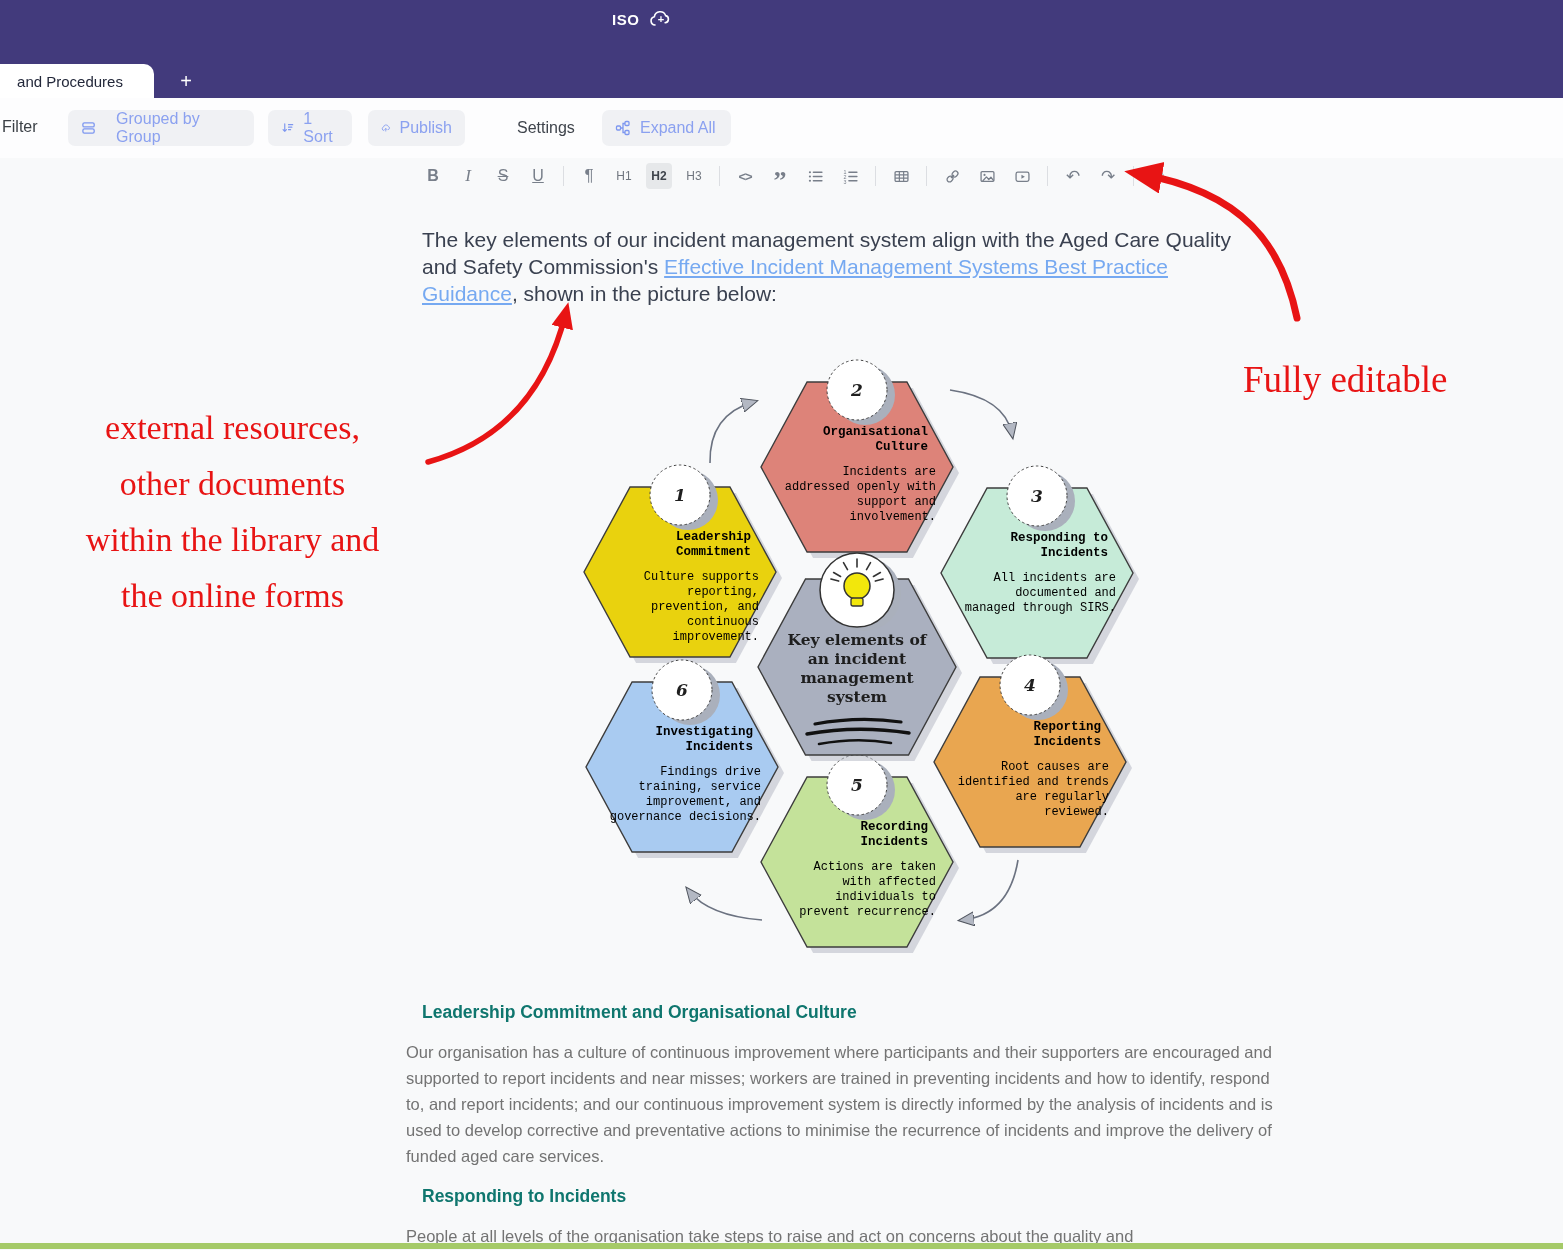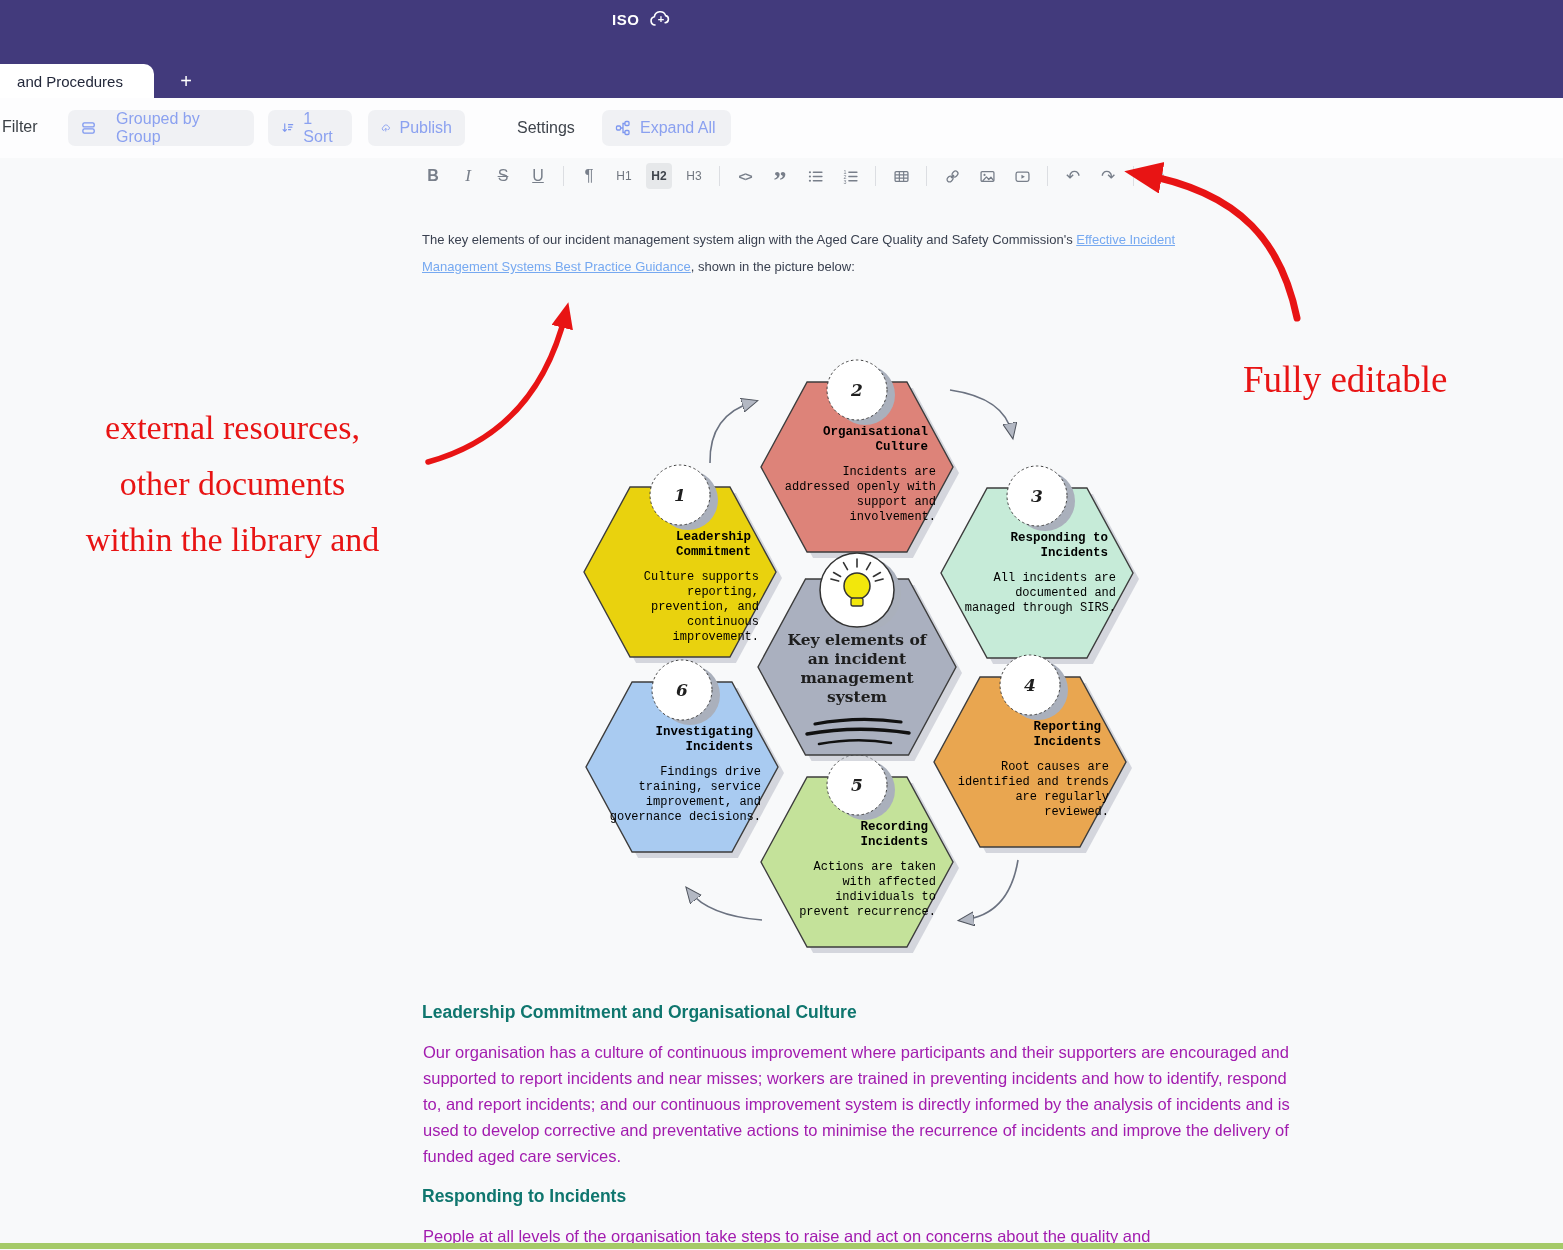--- a/index.html
+++ b/index.html
@@ -36,24 +36,24 @@
   .et-s{text-decoration:line-through;}
   .et-u{text-decoration:underline;}
   .et-p{font-size:17px;}
   .et-h{font-size:12px;color:#70767f;}
   .et-h.active{background:#e6e8ea;color:#3f444c;font-weight:600;}
   .et-code{font-size:13px;font-weight:bold;letter-spacing:-1px;}
   .et-quote{font-family:"Liberation Serif",serif;font-size:26px;font-weight:bold;line-height:10px;padding-top:10px;}
   .et-arrow{font-size:17px;}
 
   
-  .doc-par{position:absolute;left:422px;color:#3a4150;font-size:13px;line-height:27px;}
+  .doc-par{position:absolute;left:422px;color:#3a4150;font-size:21px;line-height:27px;}
   .doc-par a{color:#76a9f1;text-decoration:underline;cursor:pointer;}
   .doc-h{position:absolute;left:422px;color:#0f766e;font-size:17.5px;font-weight:bold;}
-  .sec-par{position:absolute;left:423px;width:872px;color:#a21caf;font-size:16.5px;line-height:26px;}
+  .sec-par{position:absolute;left:406px;width:872px;color:#737373;font-size:16.5px;line-height:26px;}
 
   
   #diagram-wrap{position:absolute;left:557px;top:360px;width:600px;height:600px;}
   #diagram-svg{overflow:visible;}
   .hex-text{font-family:Liberation Mono, monospace;text-align:right;color:#000000;}
   .hex-title{font-weight:bold;font-size:12.5px;line-height:15px;width:142px;margin:0 auto;}
   .hex-desc{font-size:12px;line-height:15px;width:158px;margin:10px auto 0;}
   .hex-center-title{font-weight:bold;font-size:15.5px;line-height:19px;width:150px;margin:0 auto;
                     font-family:"DejaVu Serif",serif;text-align:center;color:#1e1e1e;}
 
@@ -307,20 +307,21 @@
 
   <div class="doc-h" style="top:1002px;">Leadership Commitment and Organisational Culture</div>
   <div class="sec-par" style="top:1039px;">Our organisation has a culture of continuous improvement where participants and their supporters are encouraged and supported to report incidents and near misses; workers are trained in preventing incidents and how to identify, respond to, and report incidents; and our continuous improvement system is directly informed by the analysis of incidents and is used to develop corrective and preventative actions to minimise the recurrence of incidents and improve the delivery of funded aged care services.</div>
   <div class="doc-h" style="top:1186px;">Responding to Incidents</div>
   <div class="sec-par" style="top:1223px;">People at all levels of the organisation take steps to raise and act on concerns about the quality and</div>
 
   <div class="ink ink-left">
     <div>external resources,</div>
     <div>other documents</div>
     <div>within the library and</div>
+    <div>the online forms</div>
   </div>
   <div class="ink ink-right">Fully editable</div>
 
   <svg id="ink-arrows" width="1563" height="1250" viewBox="0 0 1563 1250">
     <defs>
       <marker id="red-head-s" markerUnits="userSpaceOnUse" markerWidth="34" markerHeight="30" refX="16" refY="11" orient="auto">
         <path d="M0,0 L26,11 L0,22 z" fill="#e81414"></path>
       </marker>
       <marker id="red-head-b" markerUnits="userSpaceOnUse" markerWidth="46" markerHeight="40" refX="22" refY="16" orient="auto">
         <path d="M0,0 L38,16 L0,32 z" fill="#e81414"></path>

